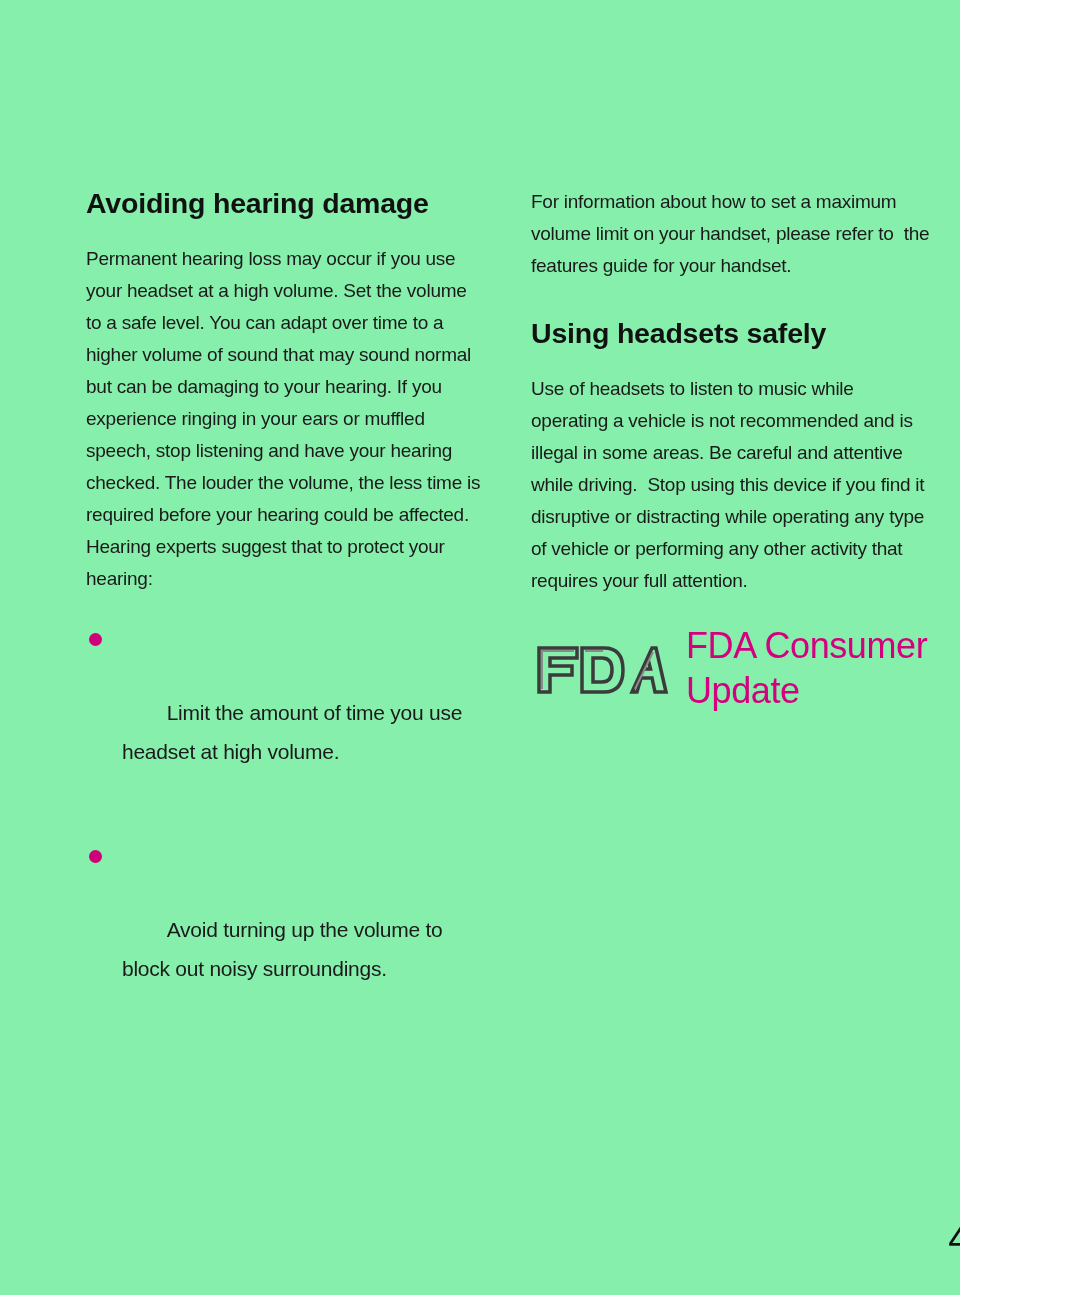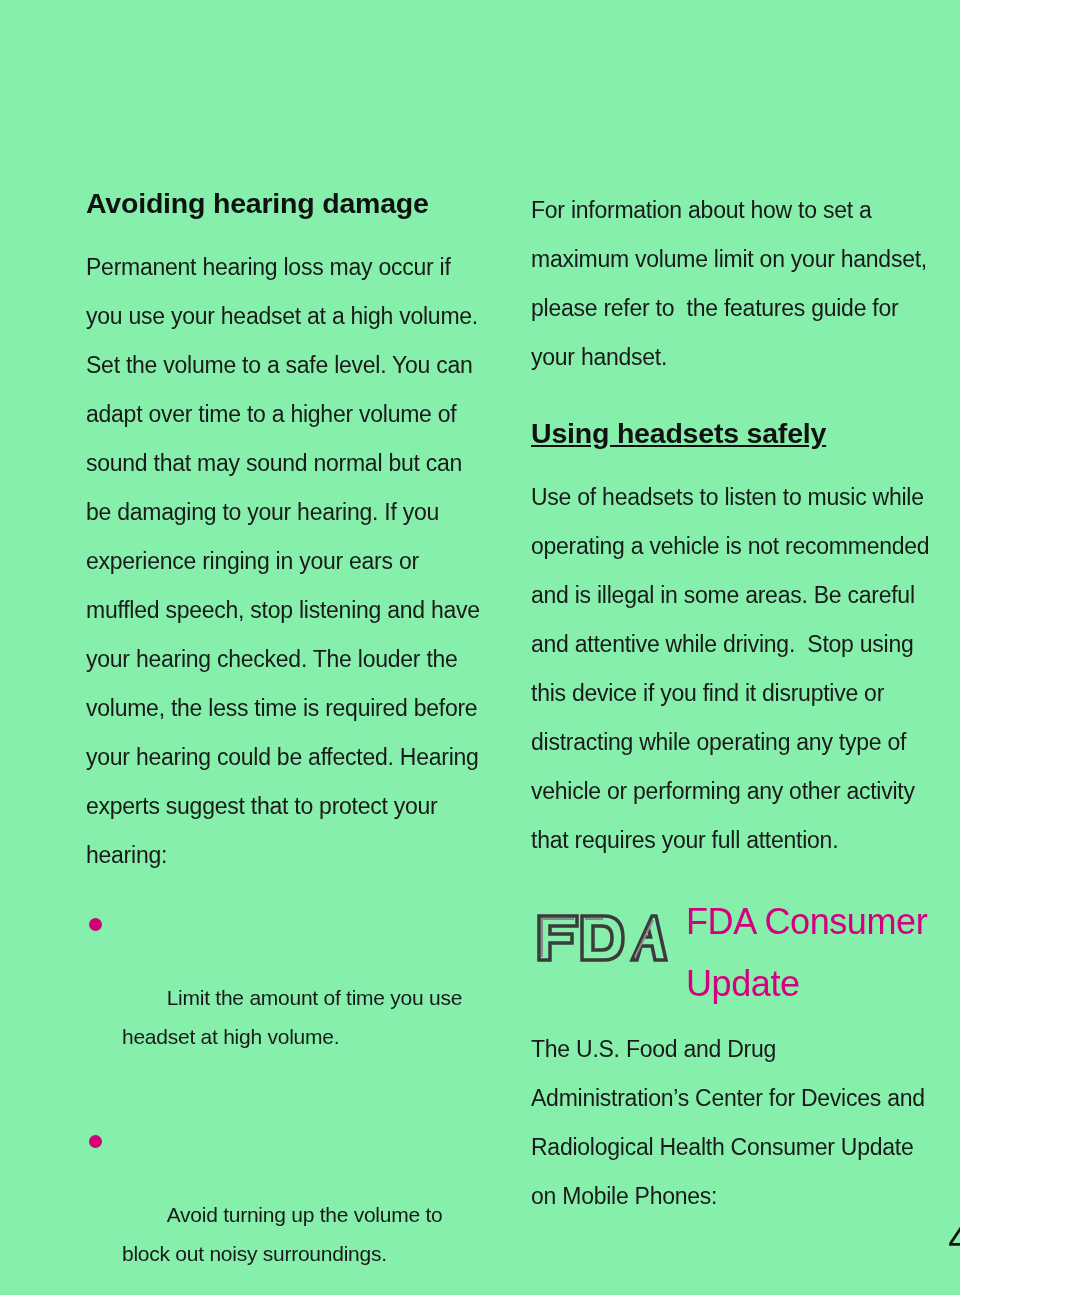--- a/index.html
+++ b/index.html
@@ -32,31 +32,31 @@
   
   .section-heading {
     font-size: 28.5px;
     font-weight: bold;
     line-height: 1.22;
     letter-spacing: -0.2px;
     margin: 0 0 22px 0;
     color: #111111;
   }
   .body-para {
-    font-size: 23px;
+    font-size: 19px;
     font-weight: normal;
-    line-height: 49px;
+    line-height: 32px;
     letter-spacing: -0.25px;
     margin: 0 0 22px 0;
     color: #1a1a1a;
     white-space: pre-wrap;
   }
   .body-para:last-child { margin-bottom: 0; }
 
-  .gap-before { margin-top: 34px; text-decoration: underline; }
+  .gap-before { margin-top: 34px; }
 
   
   .bullet-list {
     list-style: none;
     margin: 8px 0 0 0;
     padding: 0;
   }
   .bullet-item {
     position: relative;
     padding-left: 36px;
@@ -88,21 +88,21 @@
     position: absolute;
     left: 3px;
     top: 12px;
     width: 136px;
     height: 62px;
   }
   #fda-title {
     margin: 0 0 0 155px;
     font-size: 36px;
     font-weight: normal;
-    line-height: 62px;
+    line-height: 45px;
     letter-spacing: -0.4px;
     color: #d5007f;
     white-space: pre-wrap;
   }
 
   
   #side-tab-label {
     position: absolute;
     left: 972px;
     top: 762px;
@@ -190,21 +190,20 @@
 
           <path d="M16 108 L16 32 L80 32"></path>
           <path d="M102 32 L138 32"></path>
           <path d="M202 108 L238 34"></path>
         </g>
       </svg>
 
       <h2 id="fda-title">FDA Consumer Update</h2>
     </div>
 
-    <p class="body-para">The U.S. Food and Drug Administration’s Center for Devices and Radiological Health Consumer Update on Mobile Phones:</p>
   </div>
 
   <div id="side-tab-label">Safety</div>
   <div id="side-tab-bar"></div>
 
   <div id="footer-rule"></div>
   <div id="page-number">41</div>
 
 </div>
 

